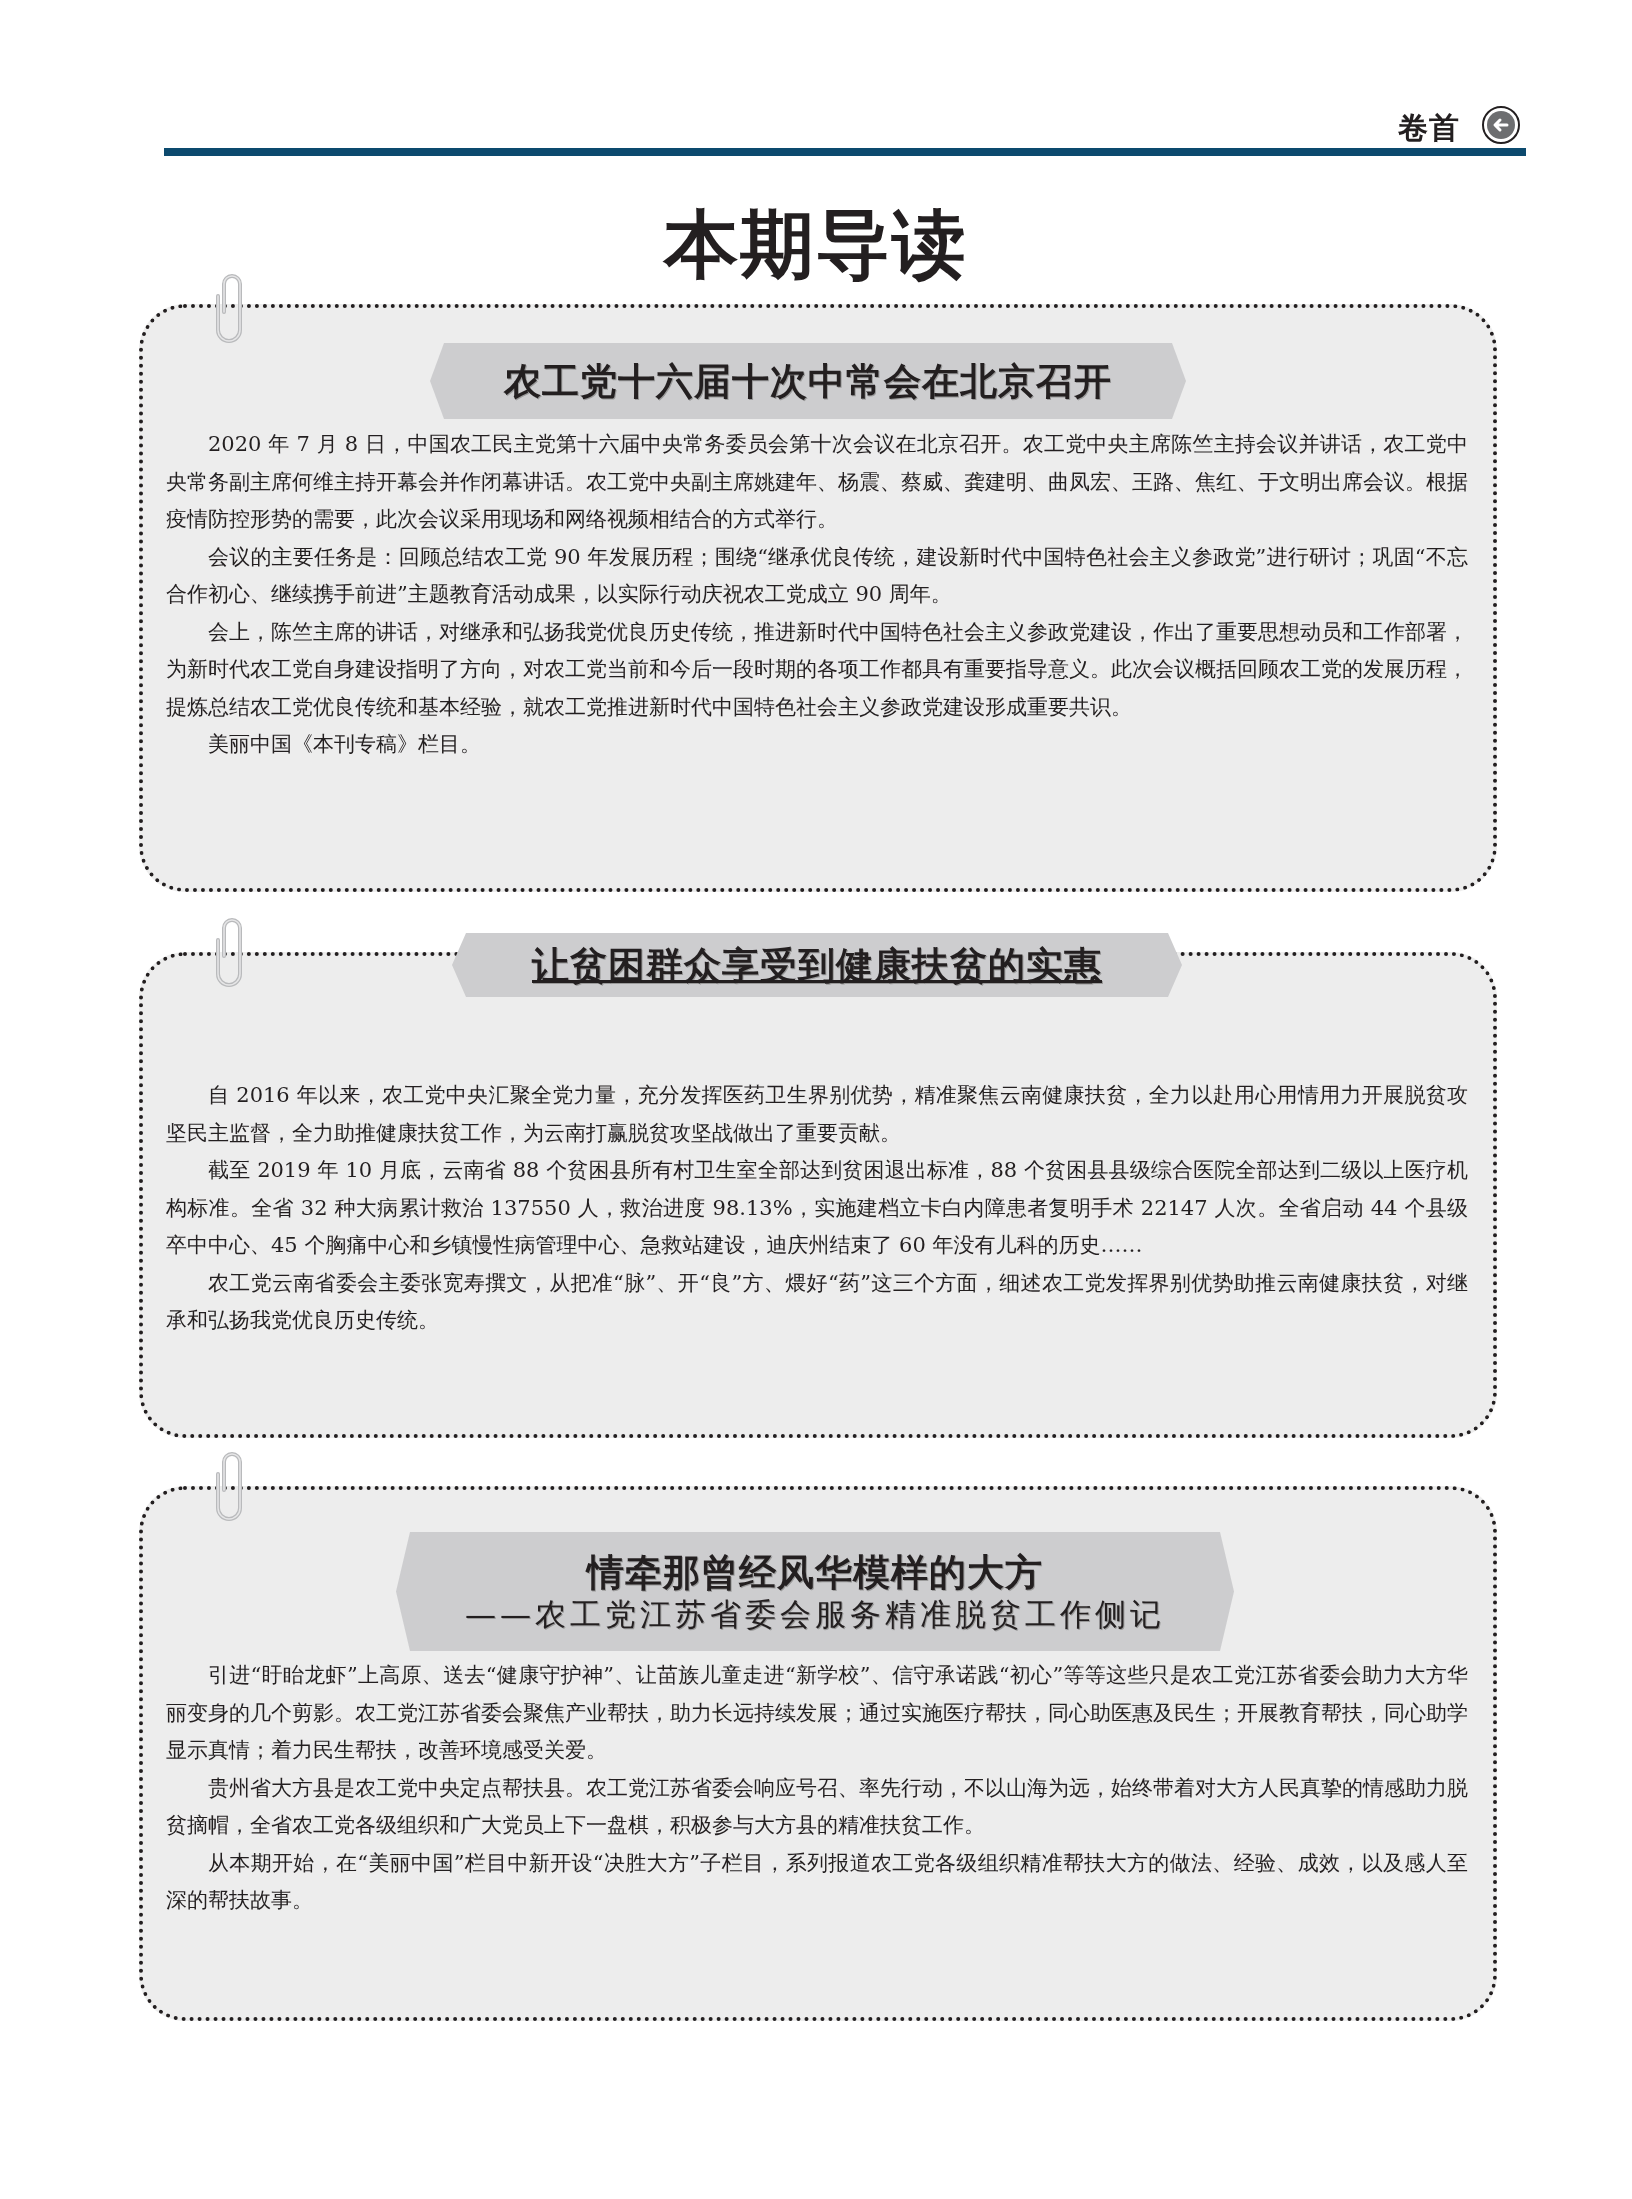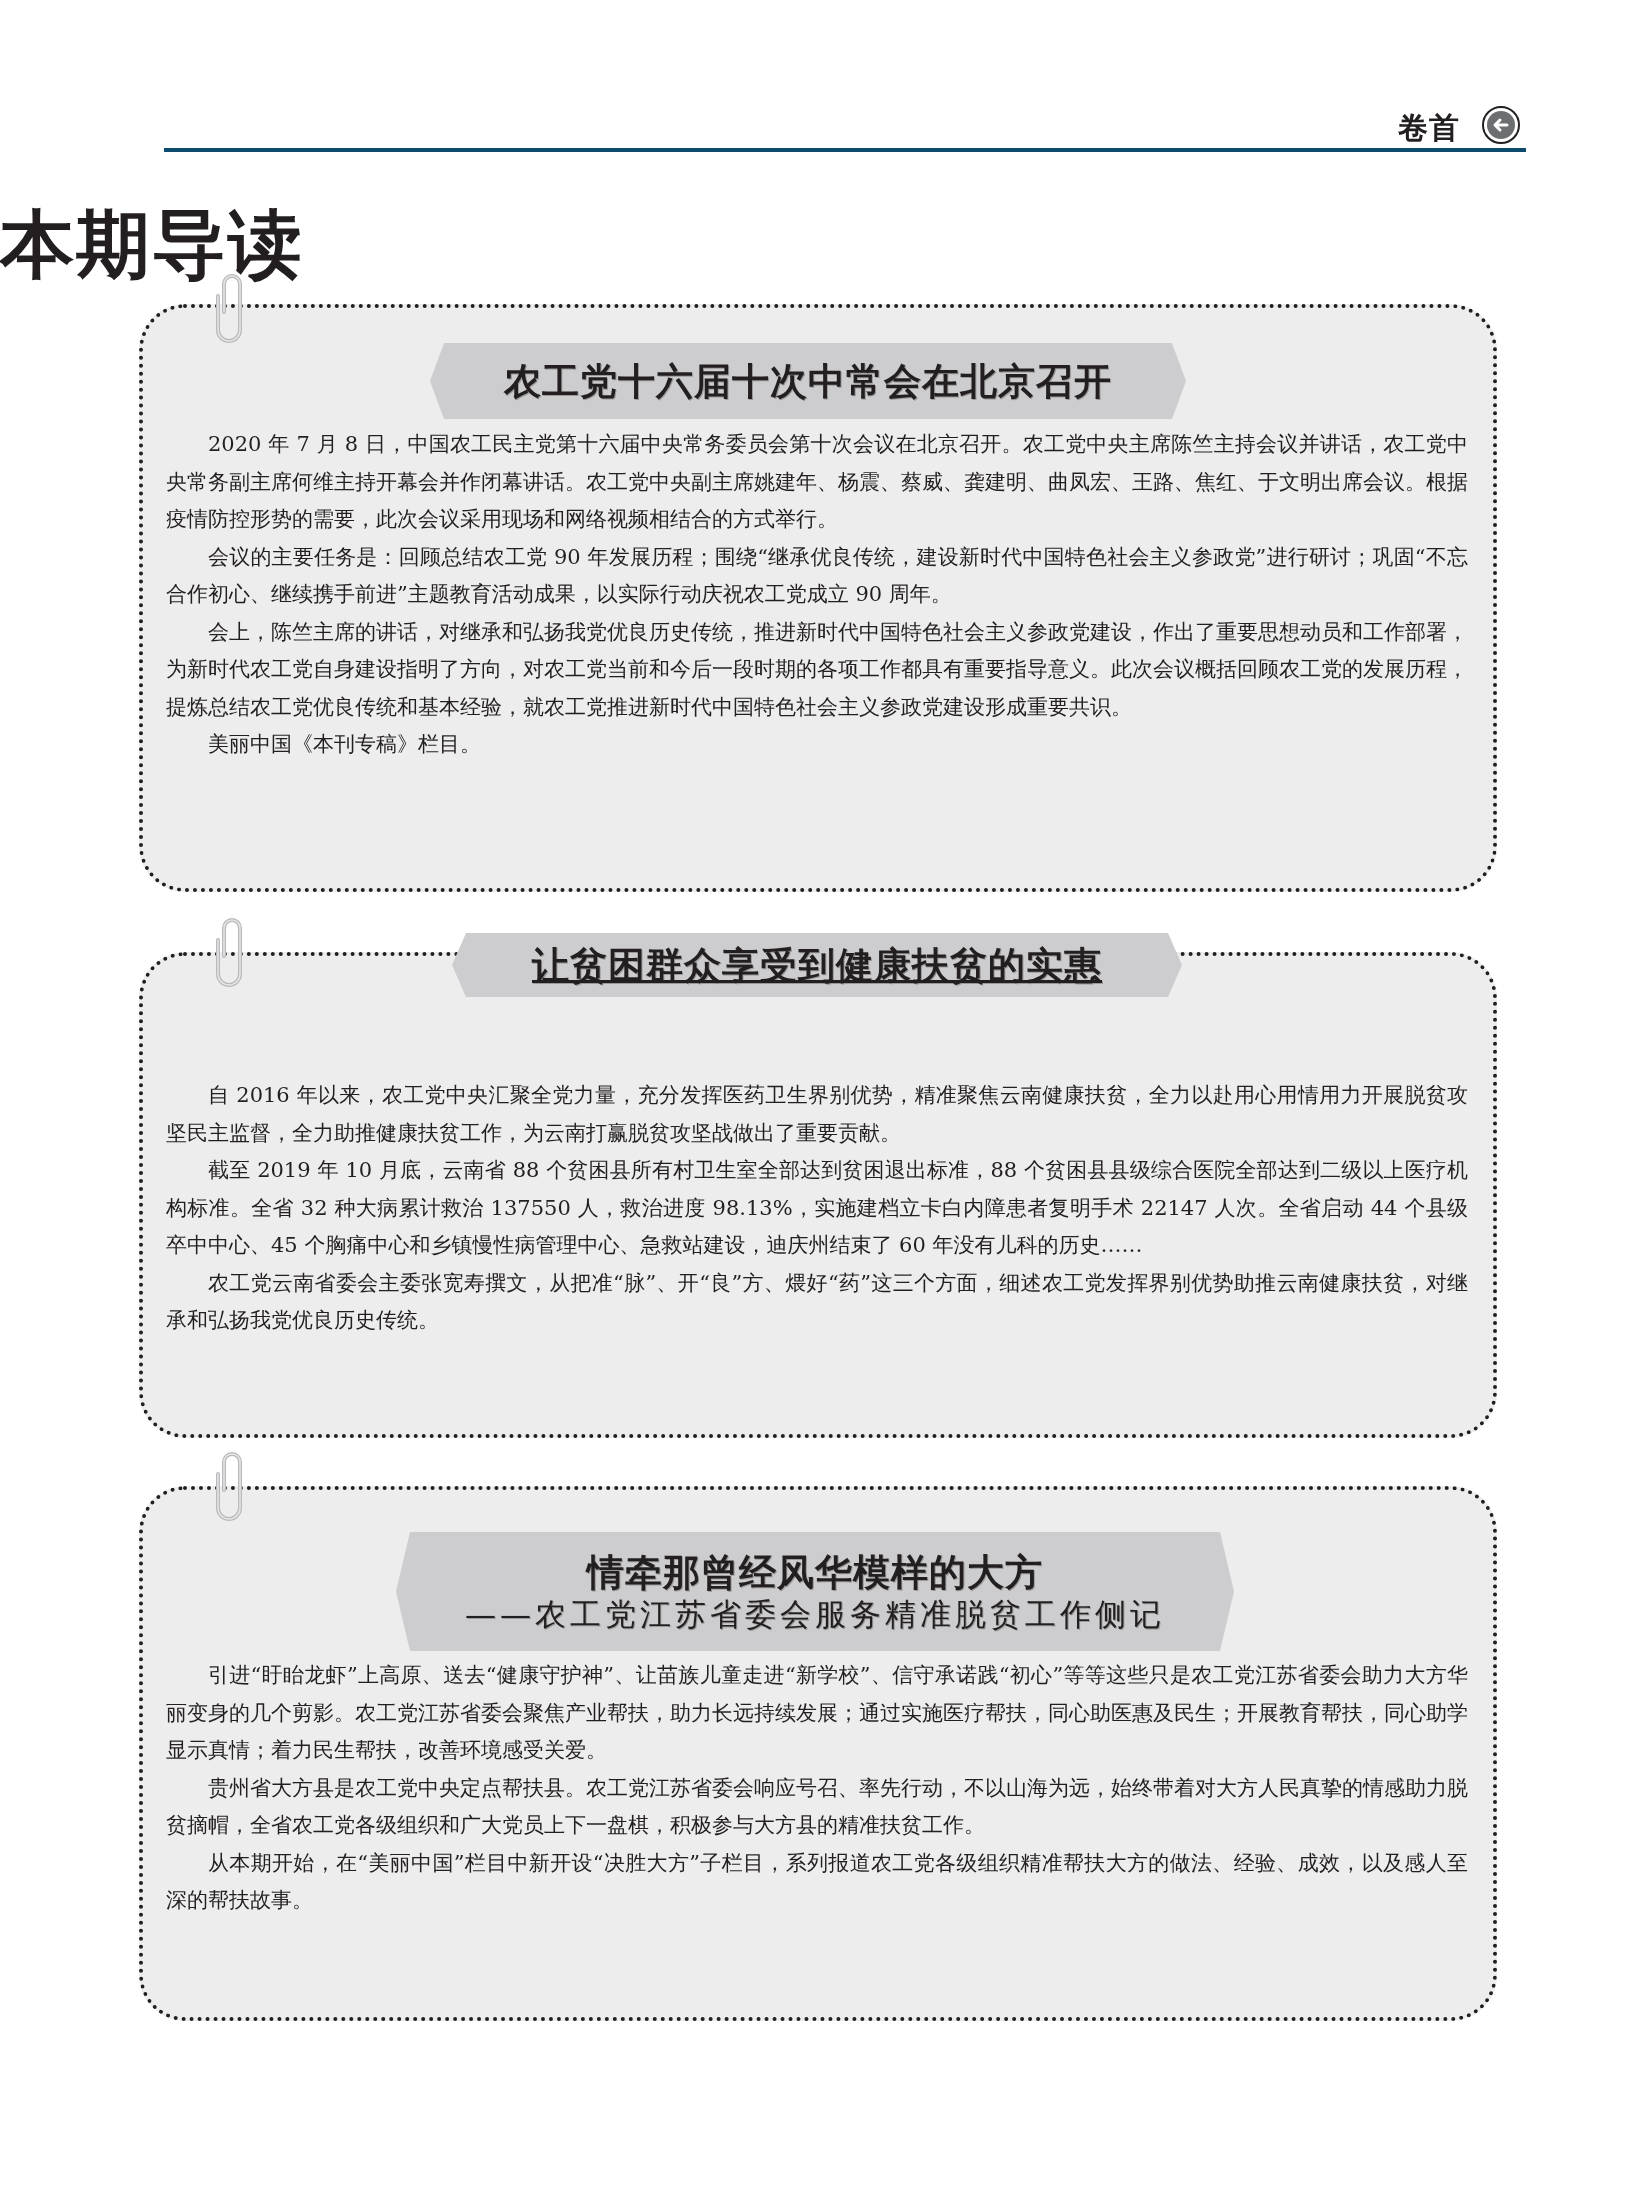--- a/index.html
+++ b/index.html
@@ -14,21 +14,21 @@
       overflow: hidden;
       font-family: "DejaVu Serif", "Liberation Serif", serif;
       color: #231f20;
     }
     .header {
       position: absolute;
       left: 164px;
       top: 104px;
       width: 1362px;
       height: 44px;
-      border-bottom: 4px solid #0c4a6e;
+      border-bottom: 8px solid #0c4a6e;
     }
     .header-label {
       position: absolute;
       right: 66px;
       top: 4px;
       font-family: "DejaVu Sans", "Liberation Sans", sans-serif;
       font-size: 30px;
       font-weight: bold;
       color: #231f20;
       letter-spacing: 1px;
@@ -54,21 +54,21 @@
       background: #6d6e70;
       display: flex;
       align-items: center;
       justify-content: center;
     }
     .page-title {
       position: absolute;
       left: 0;
       right: 0;
       top: 196px;
-      text-align: left;
+      text-align: center;
       font-family: "DejaVu Sans", "Liberation Sans", sans-serif;
       font-weight: bold;
       font-size: 74px;
       letter-spacing: 2px;
       color: #231f20;
     }
     .card {
       position: absolute;
       left: 139px;
       width: 1358px;

